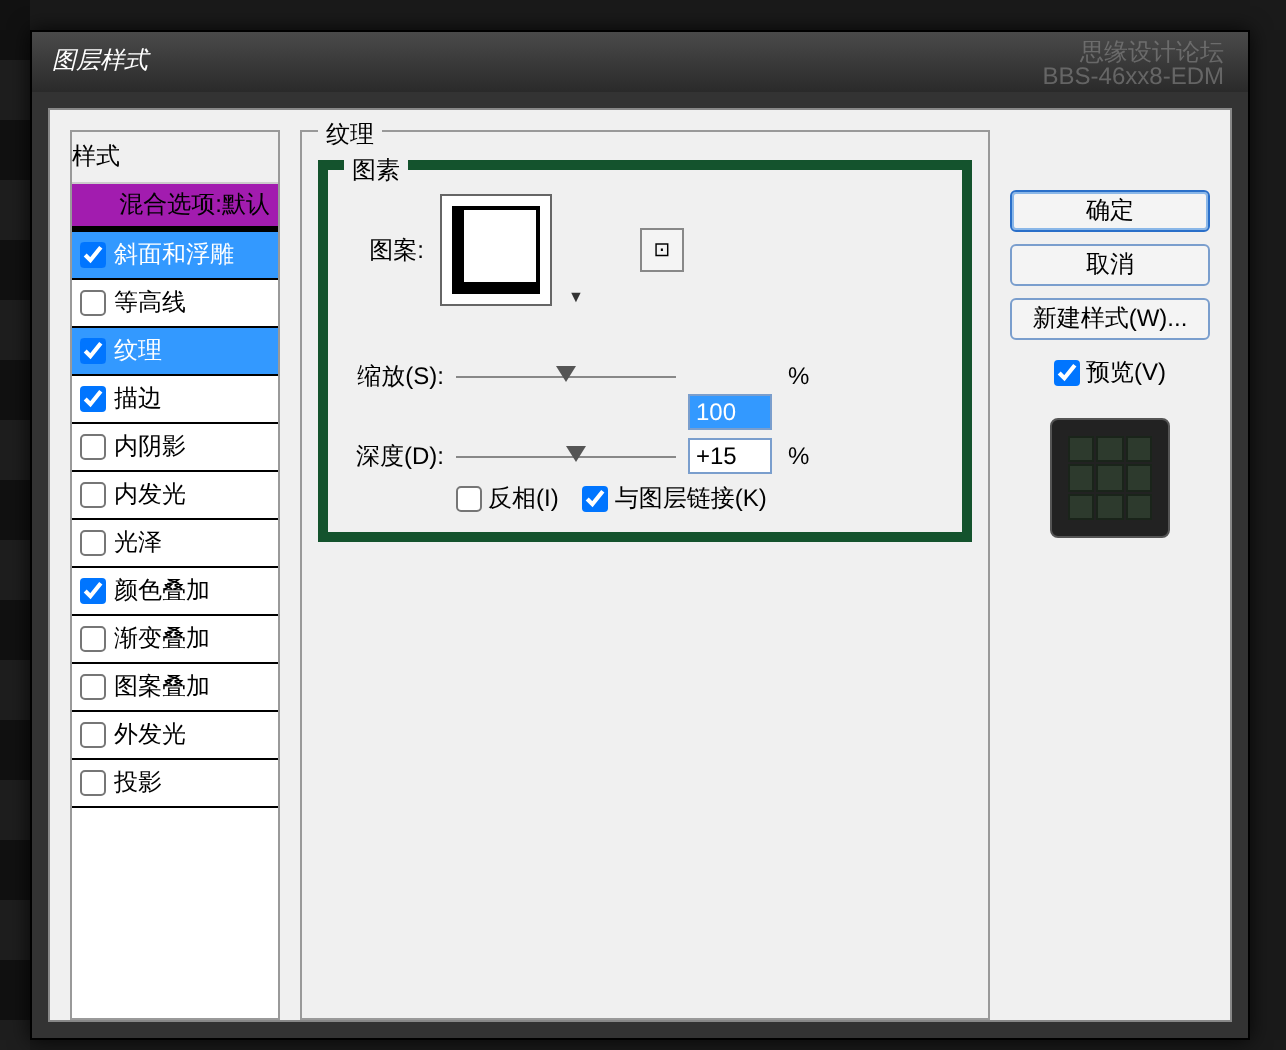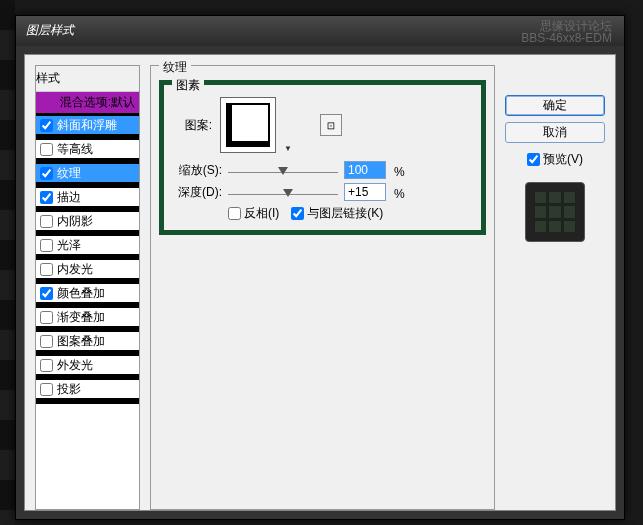--- a/index.html
+++ b/index.html
@@ -5,48 +5,48 @@
 * { box-sizing: border-box; margin: 0; padding: 0; font-family: "Microsoft YaHei", sans-serif; font-size: 12px; }
 body { background: #1a1a1a; width: 643px; height: 525px; overflow: hidden; }
 
 .window { position: absolute; left: 15px; top: 15px; width: 610px; height: 505px; background: #333; border: 1px solid #000; box-shadow: 0 0 10px rgba(0,0,0,0.8); }
 .titlebar { height: 30px; background: linear-gradient(#4a4a4a, #2a2a2a); color: #fff; padding: 6px 10px; font-size: 13px; font-style: italic; }
 .dialog-body { position: absolute; left: 8px; top: 38px; right: 8px; bottom: 8px; background: #f0f0f0; border: 1px solid #888; }
 
 .styles-panel { position: absolute; left: 10px; top: 10px; width: 105px; height: 445px; border: 1px solid #999; background: #fff; }
 .styles-legend { width: 100%; text-align: left; padding: 4px 0; border-bottom: 1px solid #ccc; background: #f0f0f0; }
 .styles-legend-inner { display: inline-block; }
-.style-row { display: flex; align-items: center; height: 24px; padding: 0 4px; border-bottom: 6px solid #000000; cursor: pointer; }
+.style-row { display: flex; align-items: center; height: 24px; padding: 0 4px; border-bottom: 1px solid #000000; cursor: pointer; }
 .style-row.header { background: #a21caf; border-bottom: 3px solid #000000; justify-content: flex-end; }
 .style-row.selected { background: #3399ff; color: #fff; }
 .style-row.sub { }
 .style-row input[type=checkbox] { margin-right: 4px; }
 
 .main-panel { position: absolute; left: 125px; top: 10px; width: 345px; height: 445px; border: 1px solid #999; padding: 2px 8px 8px 8px; }
 .main-panel > .legend-label { position: absolute; top: -7px; left: 8px; background: #f0f0f0; padding: 0 4px; }
 
 .sub-group { position: relative; border: 5px solid #14532d; margin-top: 12px; padding: 12px 8px 8px 8px; }
 .sub-group > .legend-label { position: absolute; top: -8px; left: 8px; background: #f0f0f0; padding: 0 4px; }
 
 .pattern-row { display: flex; align-items: center; gap: 8px; margin-bottom: 8px; }
 .pattern-label { width: 40px; text-align: right; }
 .pattern-swatch { width: 56px; height: 56px; border: 1px solid #666; background: #fff; display: flex; align-items: center; justify-content: center; position: relative; }
 .pattern-inner { width: 44px; height: 44px; background: #fff; border: 6px solid #000; border-top-width: 2px; border-right-width: 2px; }
 .pattern-dd { width: 10px; height: 56px; display: flex; align-items: flex-end; }
 .pattern-dd-btn { font-size: 8px; color: #333; }
 .snap-icon { width: 22px; height: 22px; border: 1px solid #888; background: #f4f4f4; display: flex; align-items: center; justify-content: center; font-size: 10px; }
 .snap-btn { padding: 2px 8px; border: 1px solid #888; background: #f4f4f4; border-radius: 2px; }
 
-.slider-row { display: flex; align-items: flex-end; gap: 6px; margin: 4px 0; }
+.slider-row { display: flex; align-items: center; gap: 6px; margin: 4px 0; }
 .slider-label { width: 50px; text-align: right; }
 .slider-track { position: relative; width: 110px; height: 14px; }
 .slider-line { position: absolute; top: 7px; left: 0; right: 0; height: 1px; background: #888; }
 .slider-thumb { position: absolute; top: 2px; width: 0; height: 0; border-left: 5px solid transparent; border-right: 5px solid transparent; border-top: 8px solid #555; }
 .slider-input { width: 42px; height: 18px; border: 1px solid #7a9ecd; padding: 0 3px; background: #fff; }
-.slider-input.hl { background: #3399ff; color: #fff; }
+.slider-input.hl { background: #3399ff; color: #fff; margin-top: 36px; }
 .pct { margin-left: 2px; }
 
 .check-row { display: flex; align-items: center; gap: 12px; margin-top: 4px; padding-left: 56px; }
 .check-item { display: flex; align-items: center; gap: 3px; }
 
 .right-col { position: absolute; right: 10px; top: 20px; width: 100px; display: flex; flex-direction: column; gap: 6px; align-items: center; margin-top: 20px; }
 .btn { width: 100px; height: 21px; border: 1px solid #7a9ecd; background: #f4f4f4; border-radius: 3px; font-size: 12px; cursor: pointer; }
 .btn.primary { border: 1px solid #2a6fc9; box-shadow: inset 0 0 0 1px #8ab7e8; }
 .preview-check { display: flex; align-items: center; gap: 3px; margin-top: 2px; }
 .preview-thumb { margin-top: 8px; width: 60px; height: 60px; background: #222; border: 1px solid #555; border-radius: 4px; display: grid; grid-template-columns: repeat(3,1fr); grid-template-rows: repeat(3,1fr); gap: 1px; padding: 8px; }
@@ -95,25 +95,25 @@
           <div class="style-row">
             <input type="checkbox" checked="" style="">
             <span>描边</span>
           </div>
           <div class="style-row">
             <input type="checkbox" style="">
             <span>内阴影</span>
           </div>
           <div class="style-row">
             <input type="checkbox" style="">
+            <span>内发光</span>
+          </div>
+          <div class="style-row">
+            <input type="checkbox" style="">
             <span>光泽</span>
-          </div>
-          <div class="style-row">
-            <input type="checkbox" style="">
-            <span>内发光</span>
           </div>
           <div class="style-row">
             <input type="checkbox" checked="" style="">
             <span>颜色叠加</span>
           </div>
           <div class="style-row">
             <input type="checkbox" style="">
             <span>渐变叠加</span>
           </div>
           <div class="style-row">
@@ -178,20 +178,21 @@
             <input type="checkbox" id="link-cb" checked="" style="">
             <span>与图层链接(K)</span>
           </label>
         </div>
       </div>
     </div>
 
     <div class="right-col">
       <button class="btn primary">确定</button>
       <button class="btn">取消</button>
+      <button class="btn">新建样式(W)...</button>
       <label class="preview-check">
         <input type="checkbox" id="preview-cb" checked="" style="">
         <span>预览(V)</span>
       </label>
       <div class="preview-thumb">
         <div></div>
           <div></div>
           <div></div>
         <div></div>
           <div></div>

